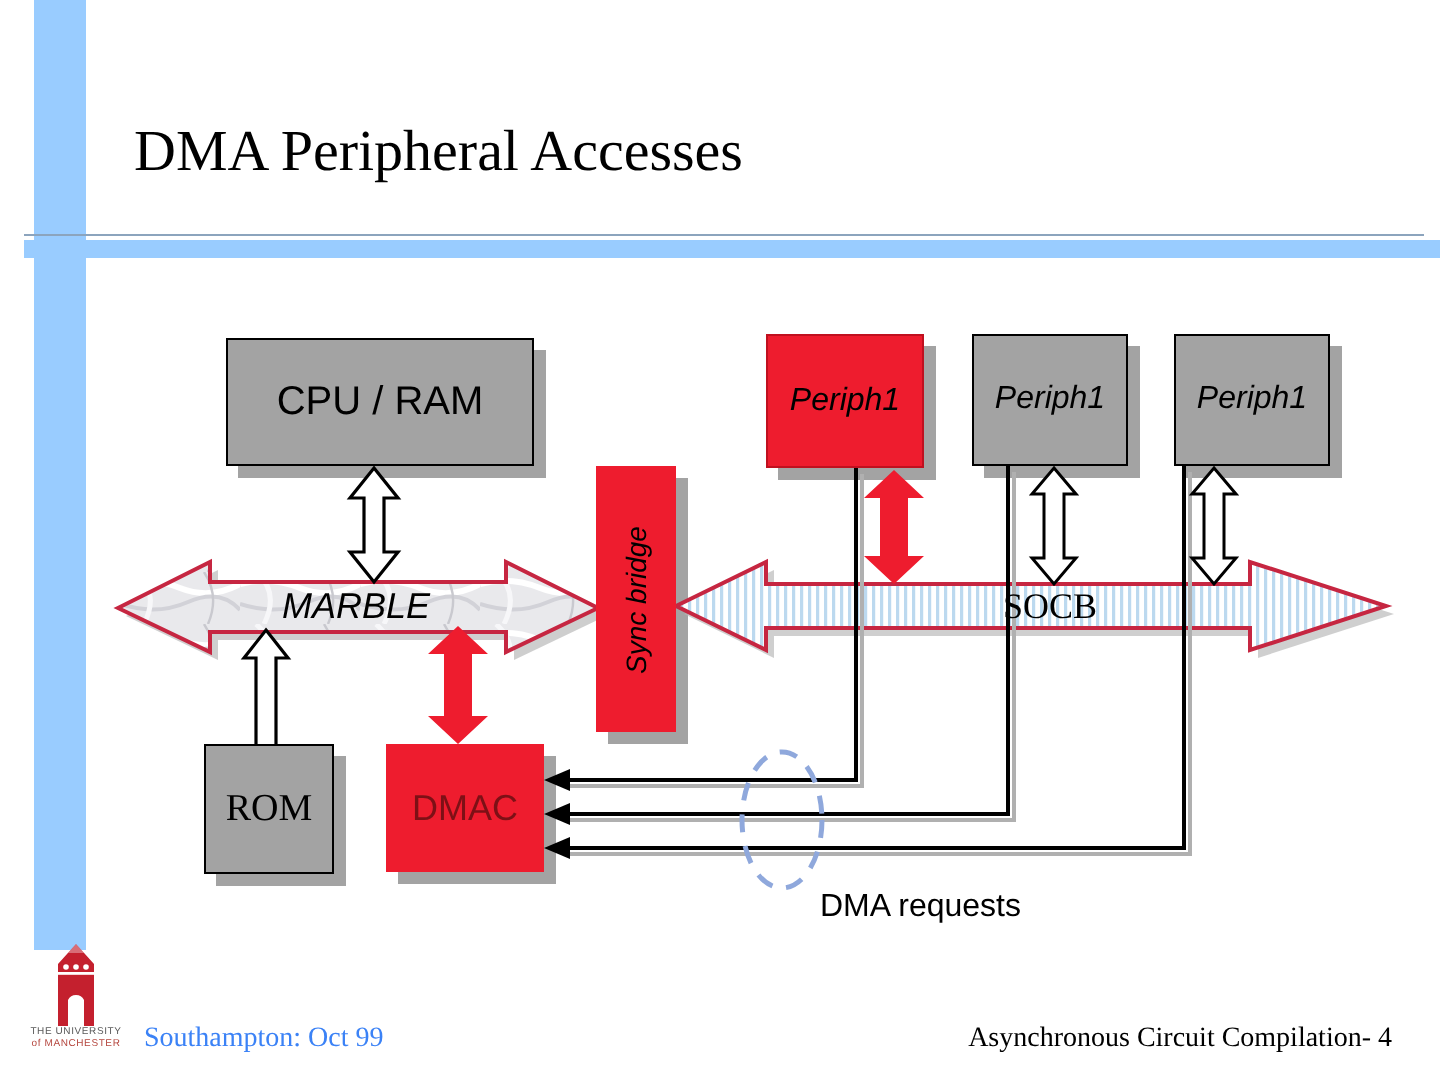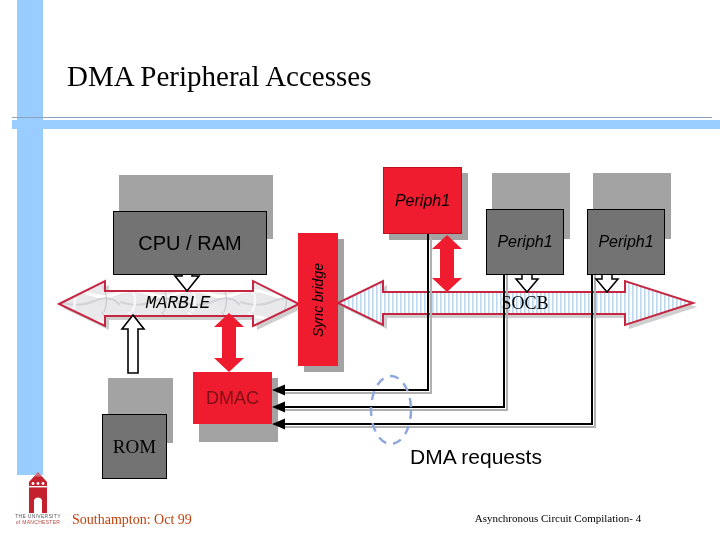--- a/index.html
+++ b/index.html
@@ -9,42 +9,42 @@
   .side-bar{position:absolute;left:17px;top:0;width:26px;height:475px;background:#99ccff;}
   .title-rule{position:absolute;left:12px;top:117px;width:700px;height:1px;background:#8ca4bd;}
   .title-band{position:absolute;left:12px;top:120px;width:708px;height:9px;background:#99ccff;}
   .page-title{position:absolute;left:67px;top:60px;width:600px;
               font-family:"Liberation Serif",serif;font-size:29px;color:#000;}
   
   .diagram-svg{position:absolute;left:0;top:0;width:720px;height:540px;}
   
   .dbox{position:absolute;display:flex;align-items:center;justify-content:center;
         box-sizing:border-box;text-align:center;}
-  .white-box{background:#737373;border:1.5px solid #000;margin-top:42px;}
+  .white-box{background:#a3a3a3;border:1.5px solid #000;}
   .red-box{background:#ee1c2e;border:1px solid #c0101f;}
   .cpu-ram{left:113px;top:169px;width:154px;height:64px;font-size:20px;}
   .periph-red{left:383px;top:167px;width:79px;height:67px;font-size:16px;font-style:italic;}
   .periph-mid{left:486px;top:167px;width:78px;height:66px;font-size:16px;font-style:italic;}
   .periph-right{left:587px;top:167px;width:78px;height:66px;font-size:16px;font-style:italic;}
   .sync-bridge{left:298px;top:233px;width:40px;height:133px;}
   .sync-bridge span{transform:rotate(-90deg);white-space:nowrap;font-size:14px;font-style:italic;color:#000;}
   .rom{left:102px;top:372px;width:65px;height:65px;font-size:19px;font-family:Liberation Serif, serif;}
-  .dmac{left:193px;top:372px;width:79px;height:52px;font-size:18px;color:#7d1016;}
+  .dmac{left:193px;top:372px;width:79px;height:64px;font-size:18px;color:#7d1016;}
   
-  .bus-label{position:absolute;text-align:center;color:#000;font-family:Liberation Mono, monospace;}
+  .bus-label{position:absolute;text-align:center;color:#000;}
   .marble-label{left:104px;top:292px;width:148px;height:23px;line-height:23px;
                 font-size:18px;font-style:italic;}
   .socb-label{left:465px;top:292px;width:120px;height:22px;line-height:22px;
               font-family:"Liberation Serif",serif;font-size:18px;}
-  .dma-requests{position:absolute;left:410px;top:445px;font-size:21px;color:#000;}
+  .dma-requests{position:absolute;left:410px;top:445px;font-size:16px;color:#000;}
   
   .footer-left{position:absolute;left:72px;top:512px;font-family:"Liberation Serif",serif;
-               font-size:14px;color:#c2410c;}
-  .footer-right{position:absolute;left:420px;top:512px;width:276px;text-align:center;
-                font-family:"Liberation Serif",serif;font-size:11px;color:#000;}
+               font-size:14px;color:#3b82f6;}
+  .footer-right{position:absolute;left:420px;top:512px;width:276px;text-align:right;
+                font-family:"Liberation Serif",serif;font-size:14px;color:#000;}
   
   .logo{position:absolute;left:10px;top:469px;width:56px;text-align:center;}
   .logo-text{font-size:5px;line-height:6px;letter-spacing:.3px;color:#5a5a5a;white-space:nowrap;}
   .logo-text2{color:#b5473f;}
 </style>
 </head>
 <body>
 
 <div class="slide">
 

